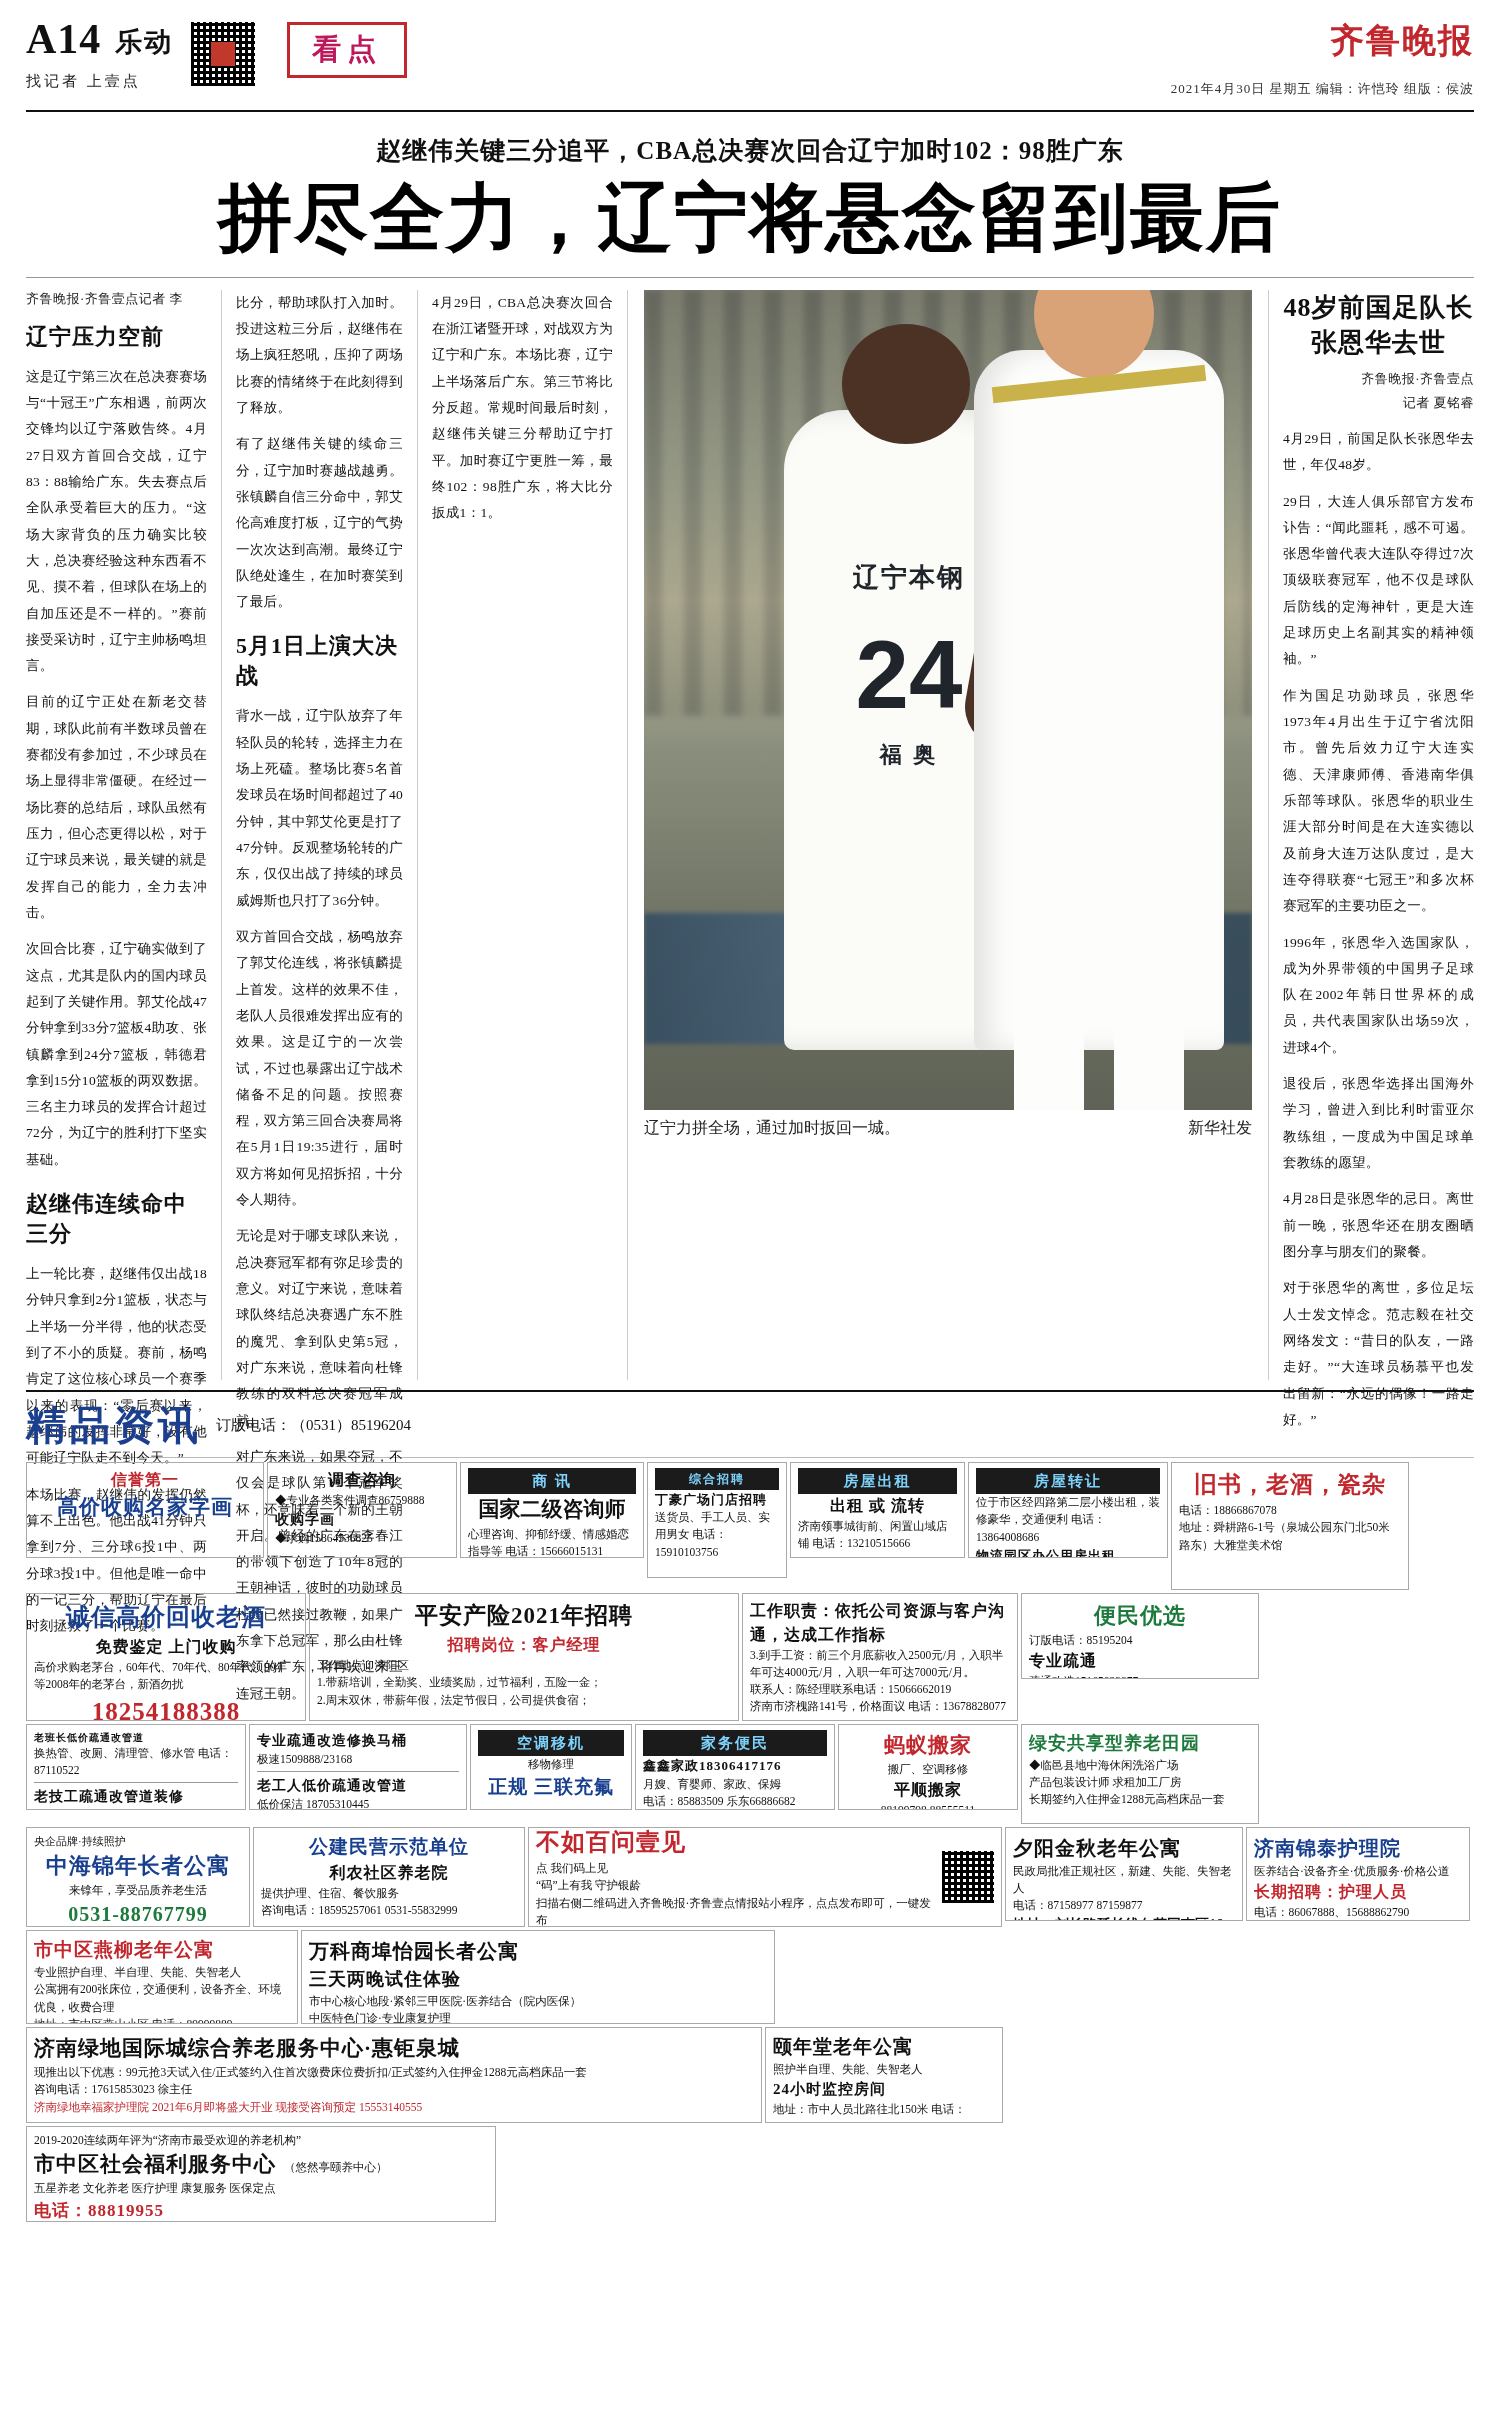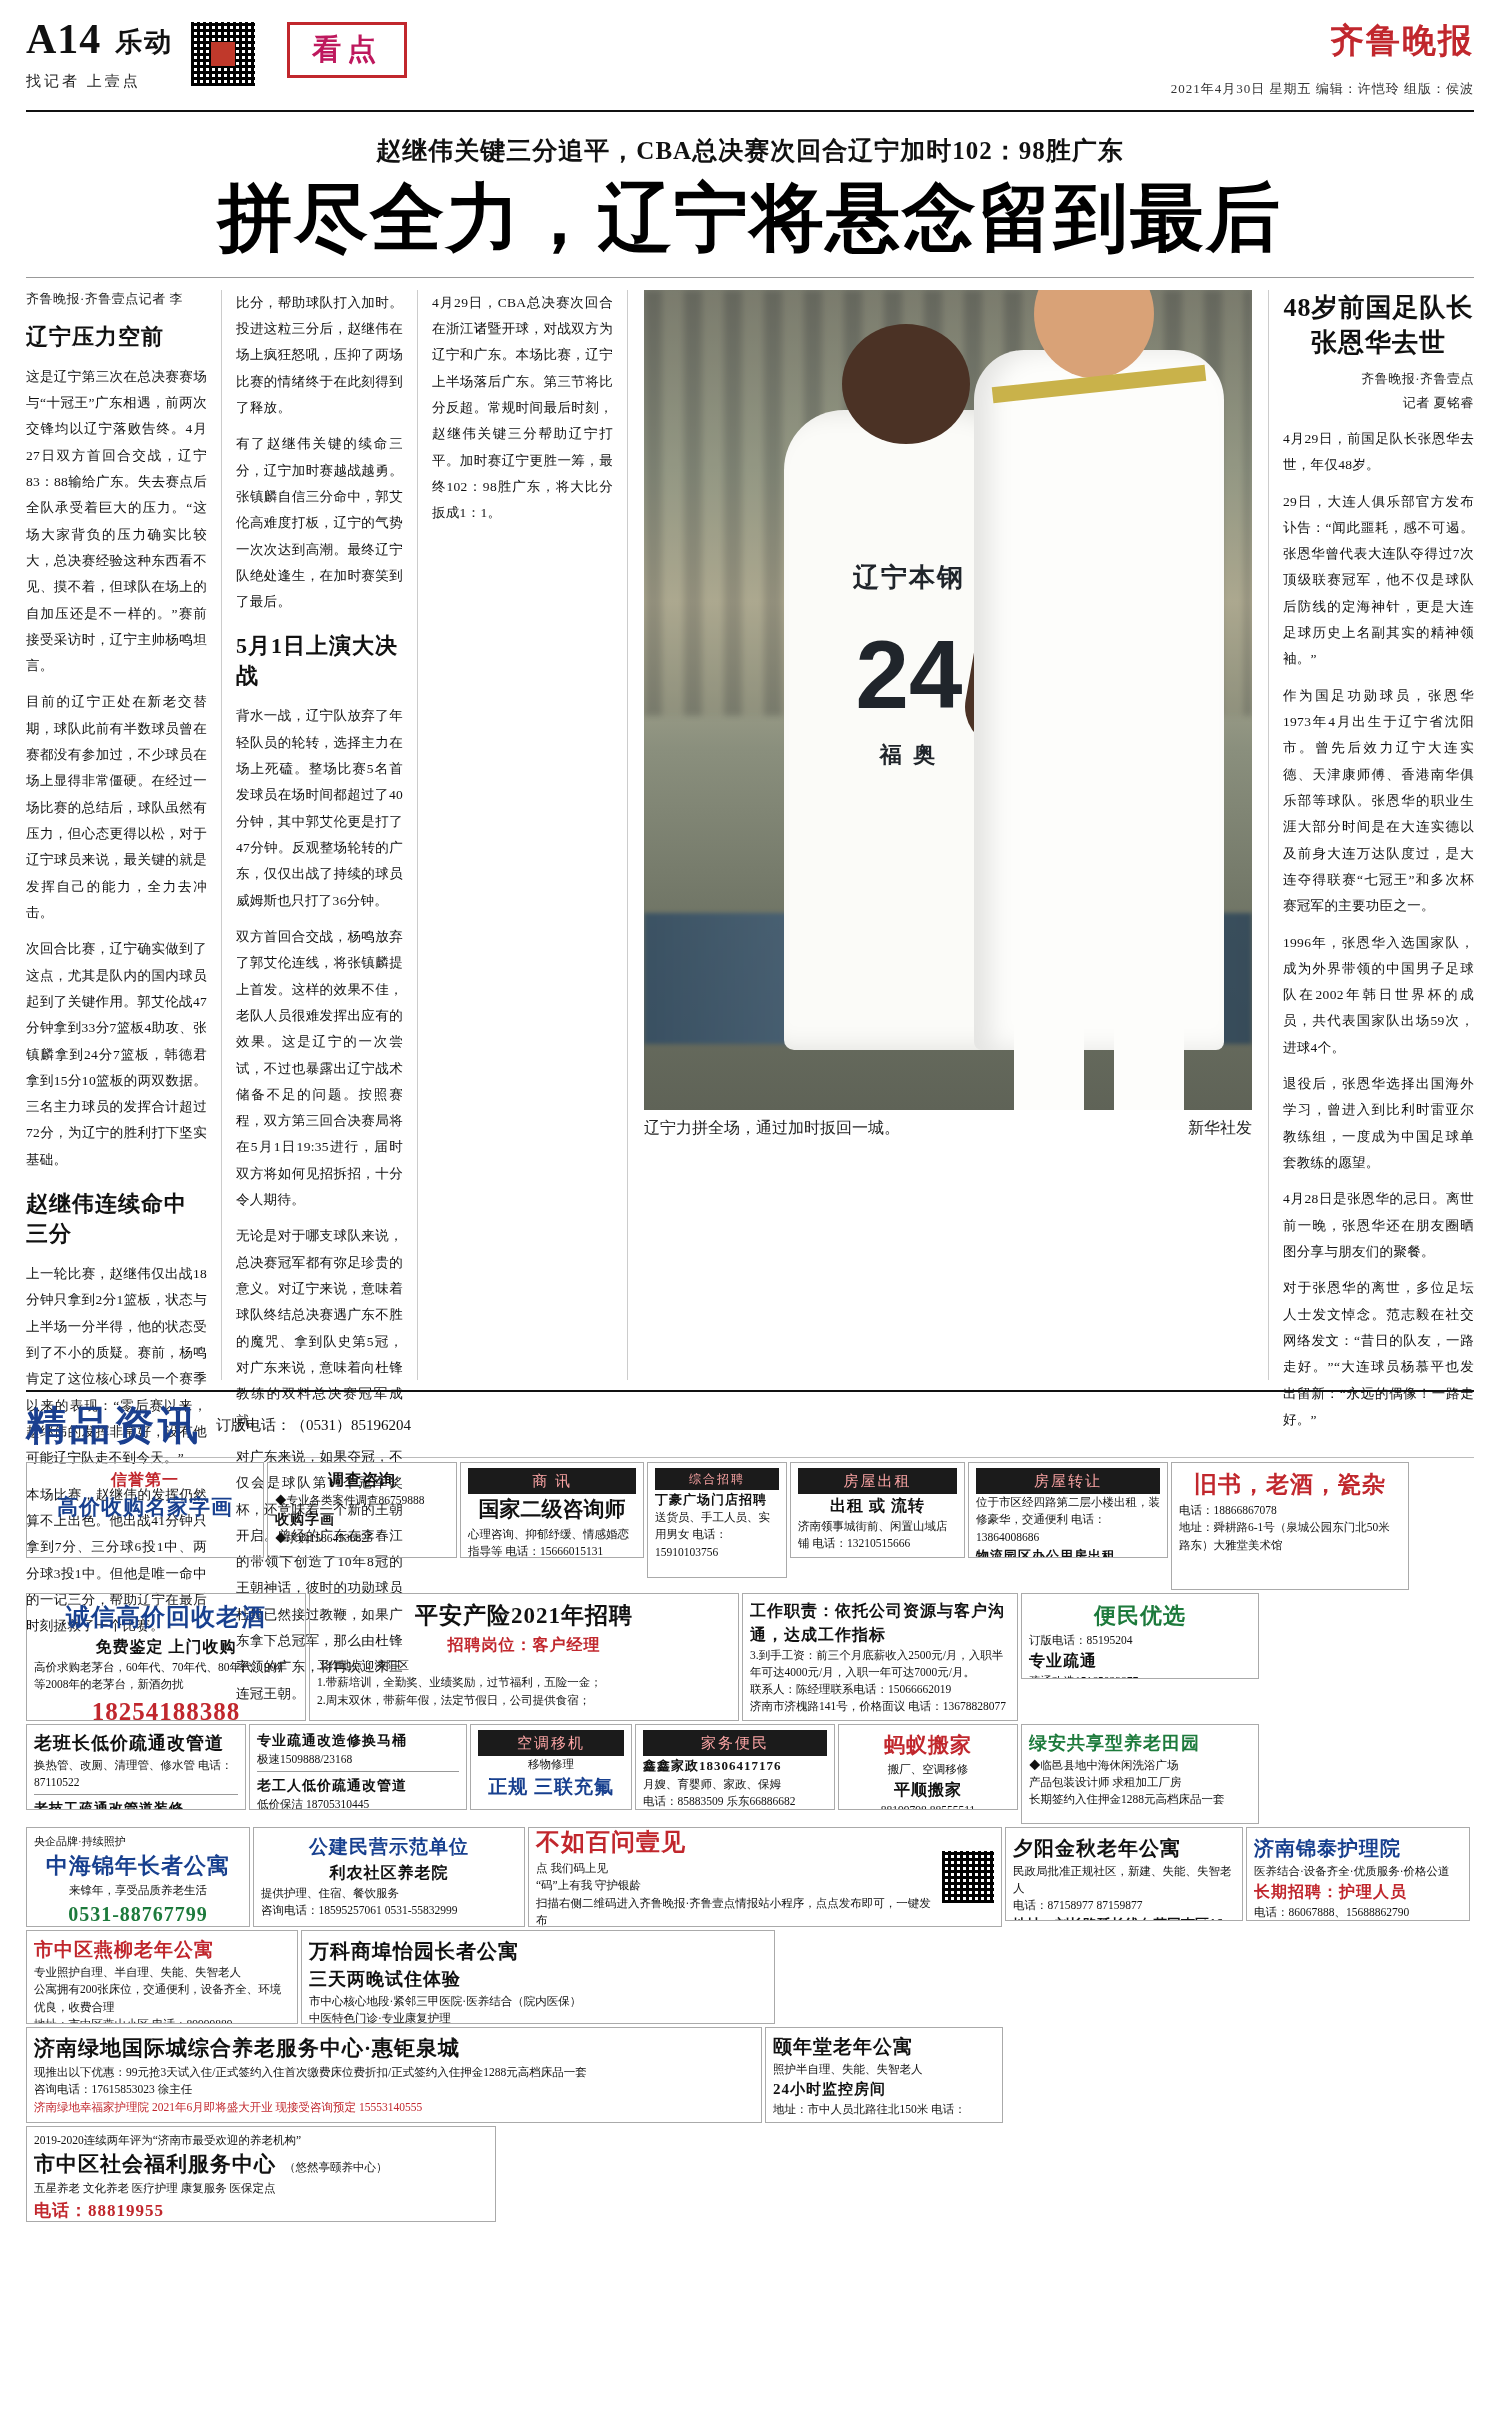--- a/index.html
+++ b/index.html
@@ -84,21 +84,21 @@
   .grid{display:flex;flex-wrap:wrap;gap:3px;margin-top:4px;}
   .box{border:1px solid #aaa;box-sizing:border-box;padding:5px 7px;font-size:11.5px;line-height:1.5;overflow:hidden;}
   .box .bt{font-size:16px;font-weight:bold;letter-spacing:1px;}
   .box .big{font-size:25px;font-weight:bold;color:#111;letter-spacing:1px;}
   .box .red{color:#c1272d;}
   .box .blue{color:#18408f;}
   .box .green{color:#1d7a3c;}
   .box .ctr{text-align:center;}
   .box .hl{font-size:21px;font-weight:bold;}
   .box .tel{font-size:19px;font-weight:bold;}
-  .hdrbar{background:#1b1b1b;color:#fca5a5;text-align:center;font-size:15px;font-weight:normal;padding:2px 8px;letter-spacing:2px;}
+  .hdrbar{background:#1b1b1b;color:#7dd3fc;text-align:center;font-size:15px;font-weight:bold;padding:2px 8px;letter-spacing:2px;}
   .miniqr{width:52px;height:52px;background:repeating-linear-gradient(90deg,#000 0 3px,#fff 3px 6px),
      repeating-linear-gradient(0deg,#000 0 3px,transparent 3px 6px);background-blend-mode:multiply;}
   .sep{border-top:1px solid #999;margin:3px 0;}
 </style>
 </head>
 <body>
 
 <div class="page">
 
   <div class="masthead">
@@ -260,21 +260,21 @@
         <div>济南市济槐路141号，价格面议 电话：13678828077</div>
       </div>
 
       <div class="box" style="width:238px;height:86px">
         <div class="ctr bt green" style="font-size:22px">便民优选</div>
         <div>订版电话：85195204</div>
         <div class="bt">专业疏通</div>
         <div>疏通改造15165023877</div>
       </div>
       <div class="box" style="width:220px;height:86px">
-        <div class="bt" style="font-size:18px">老班长低价疏通改管道</div>
+        <div class="bt" style="font-size:10px">老班长低价疏通改管道</div>
         <div>换热管、改厕、清理管、修水管 电话：87110522</div>
         <div class="sep"></div>
         <div class="bt" style="font-size:14px">老技工疏通改管道装修</div>
 
       </div>
       <div class="box" style="width:218px;height:86px">
         <div class="bt" style="font-size:14px">专业疏通改造修换马桶</div>
         <div>极速1509888/23168</div>
         <div class="sep"></div>
         <div class="bt" style="font-size:14px">老工人低价疏通改管道</div>

